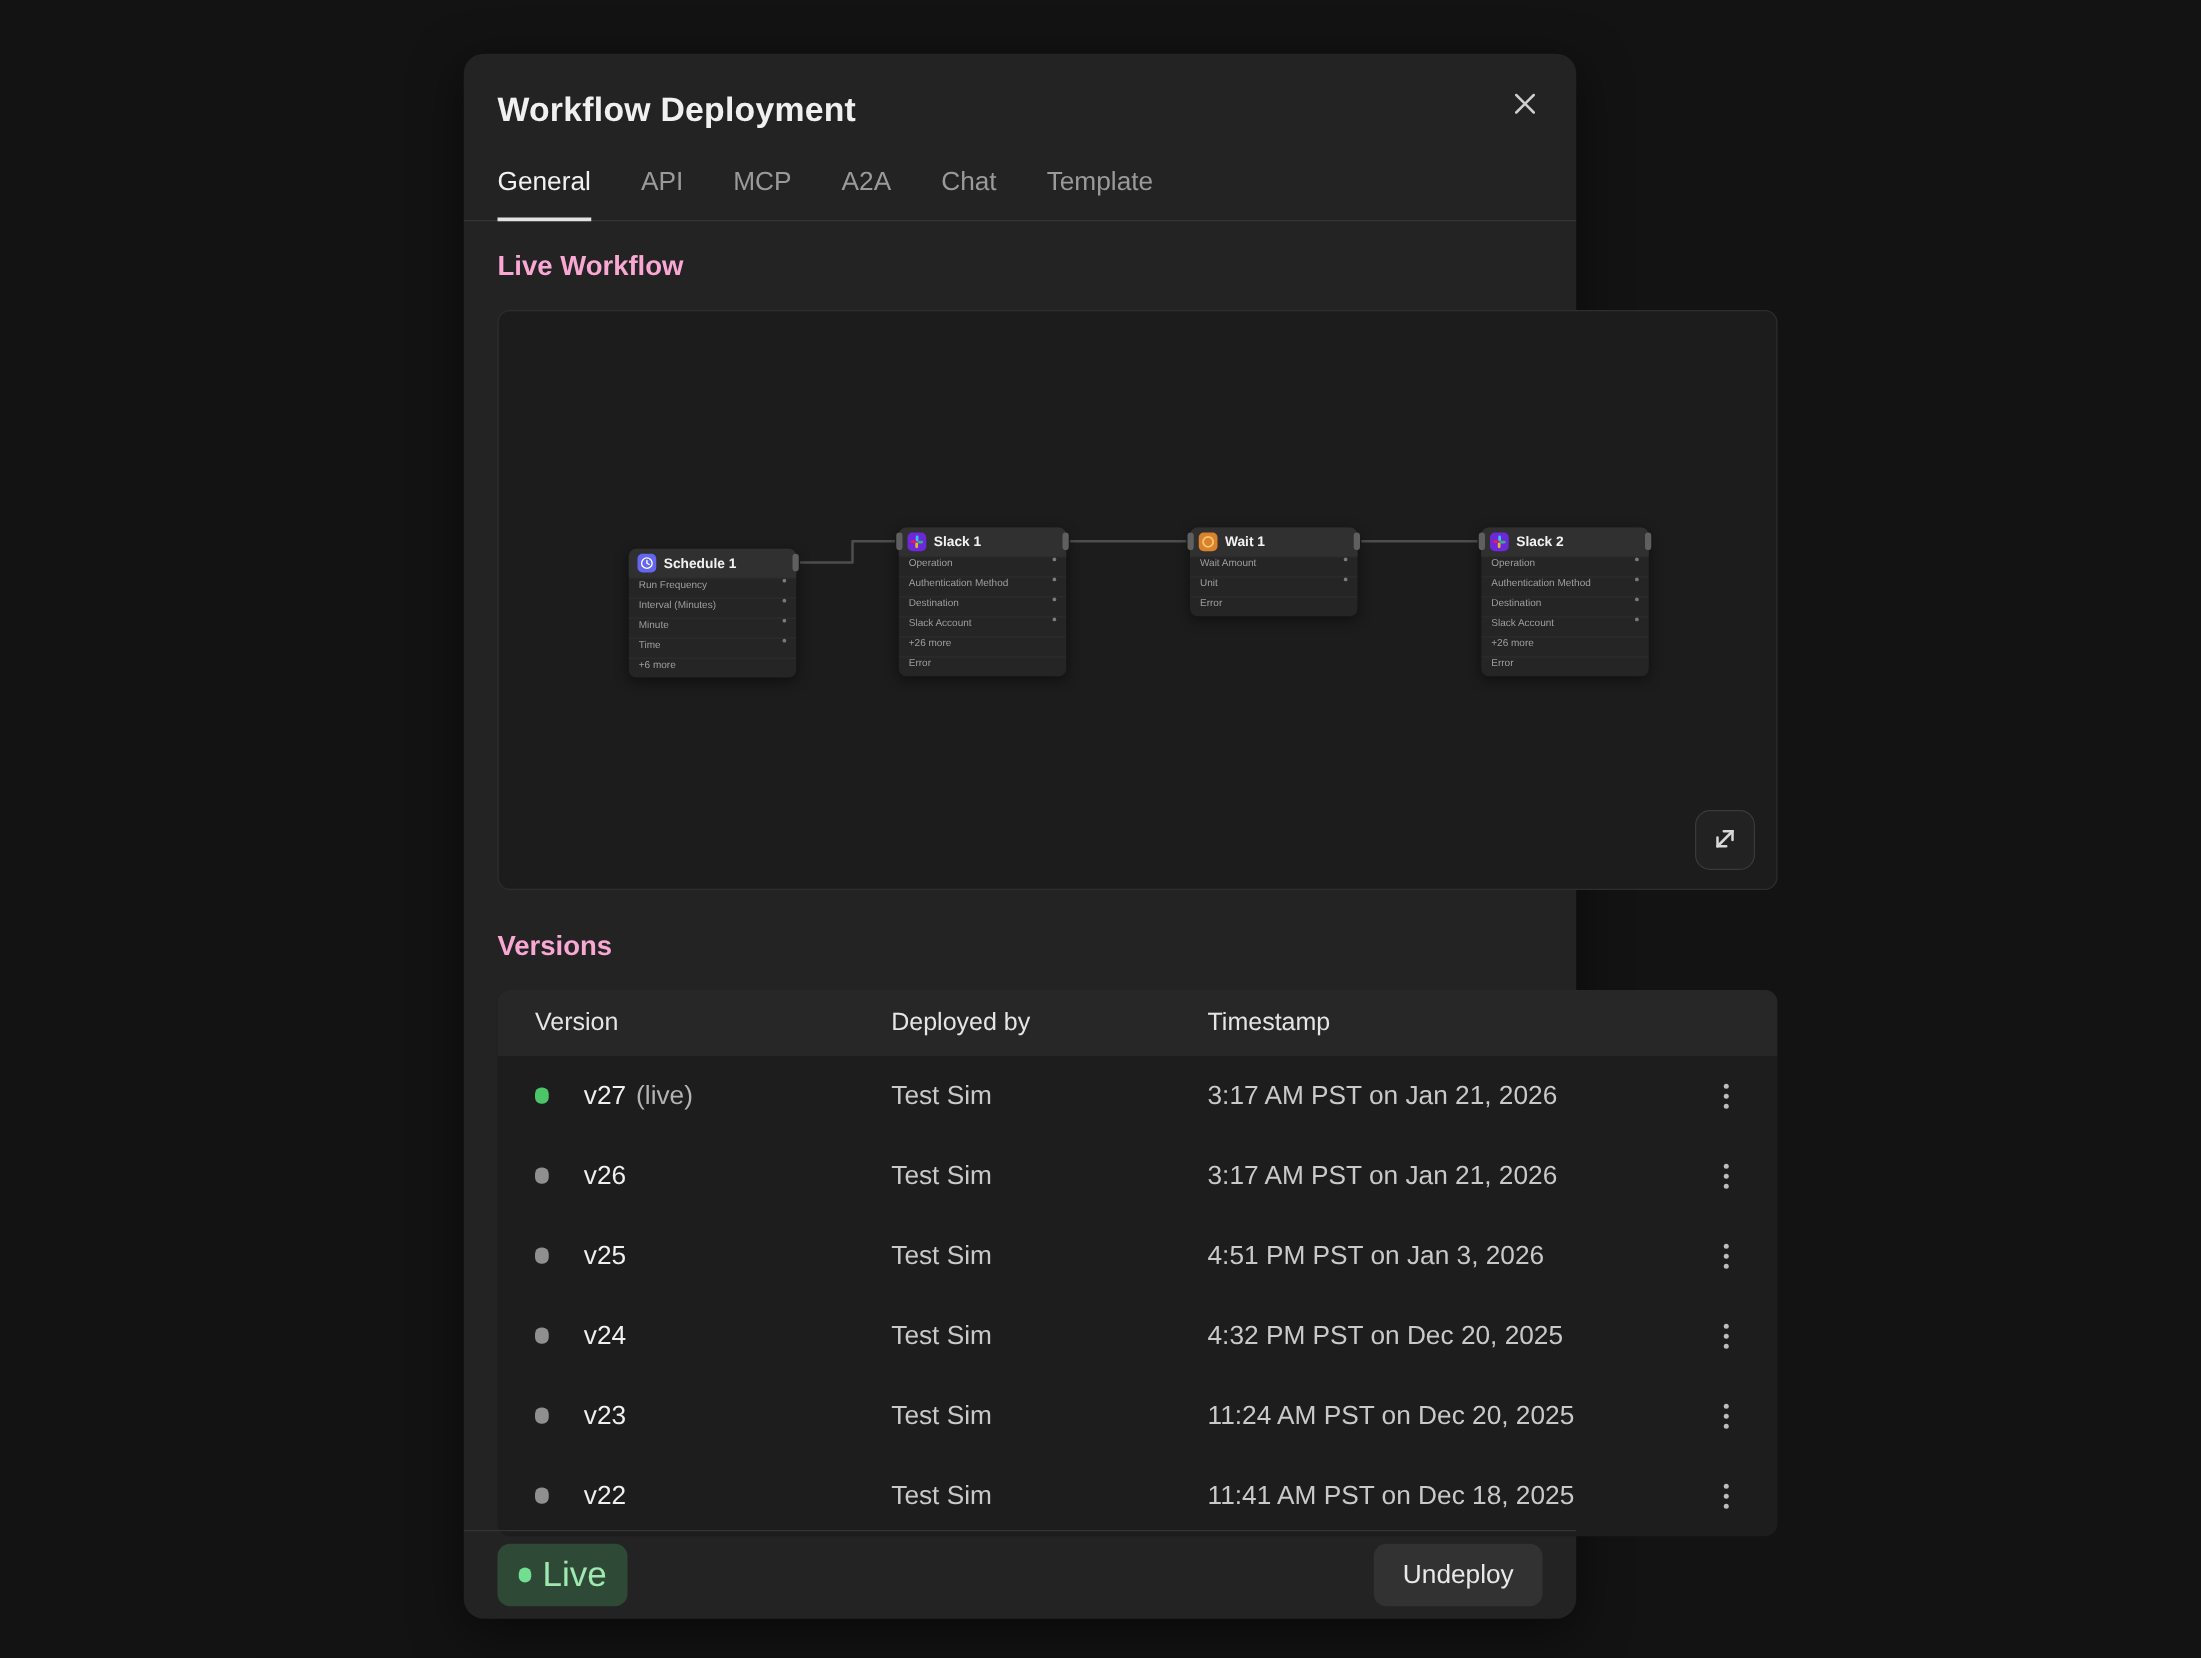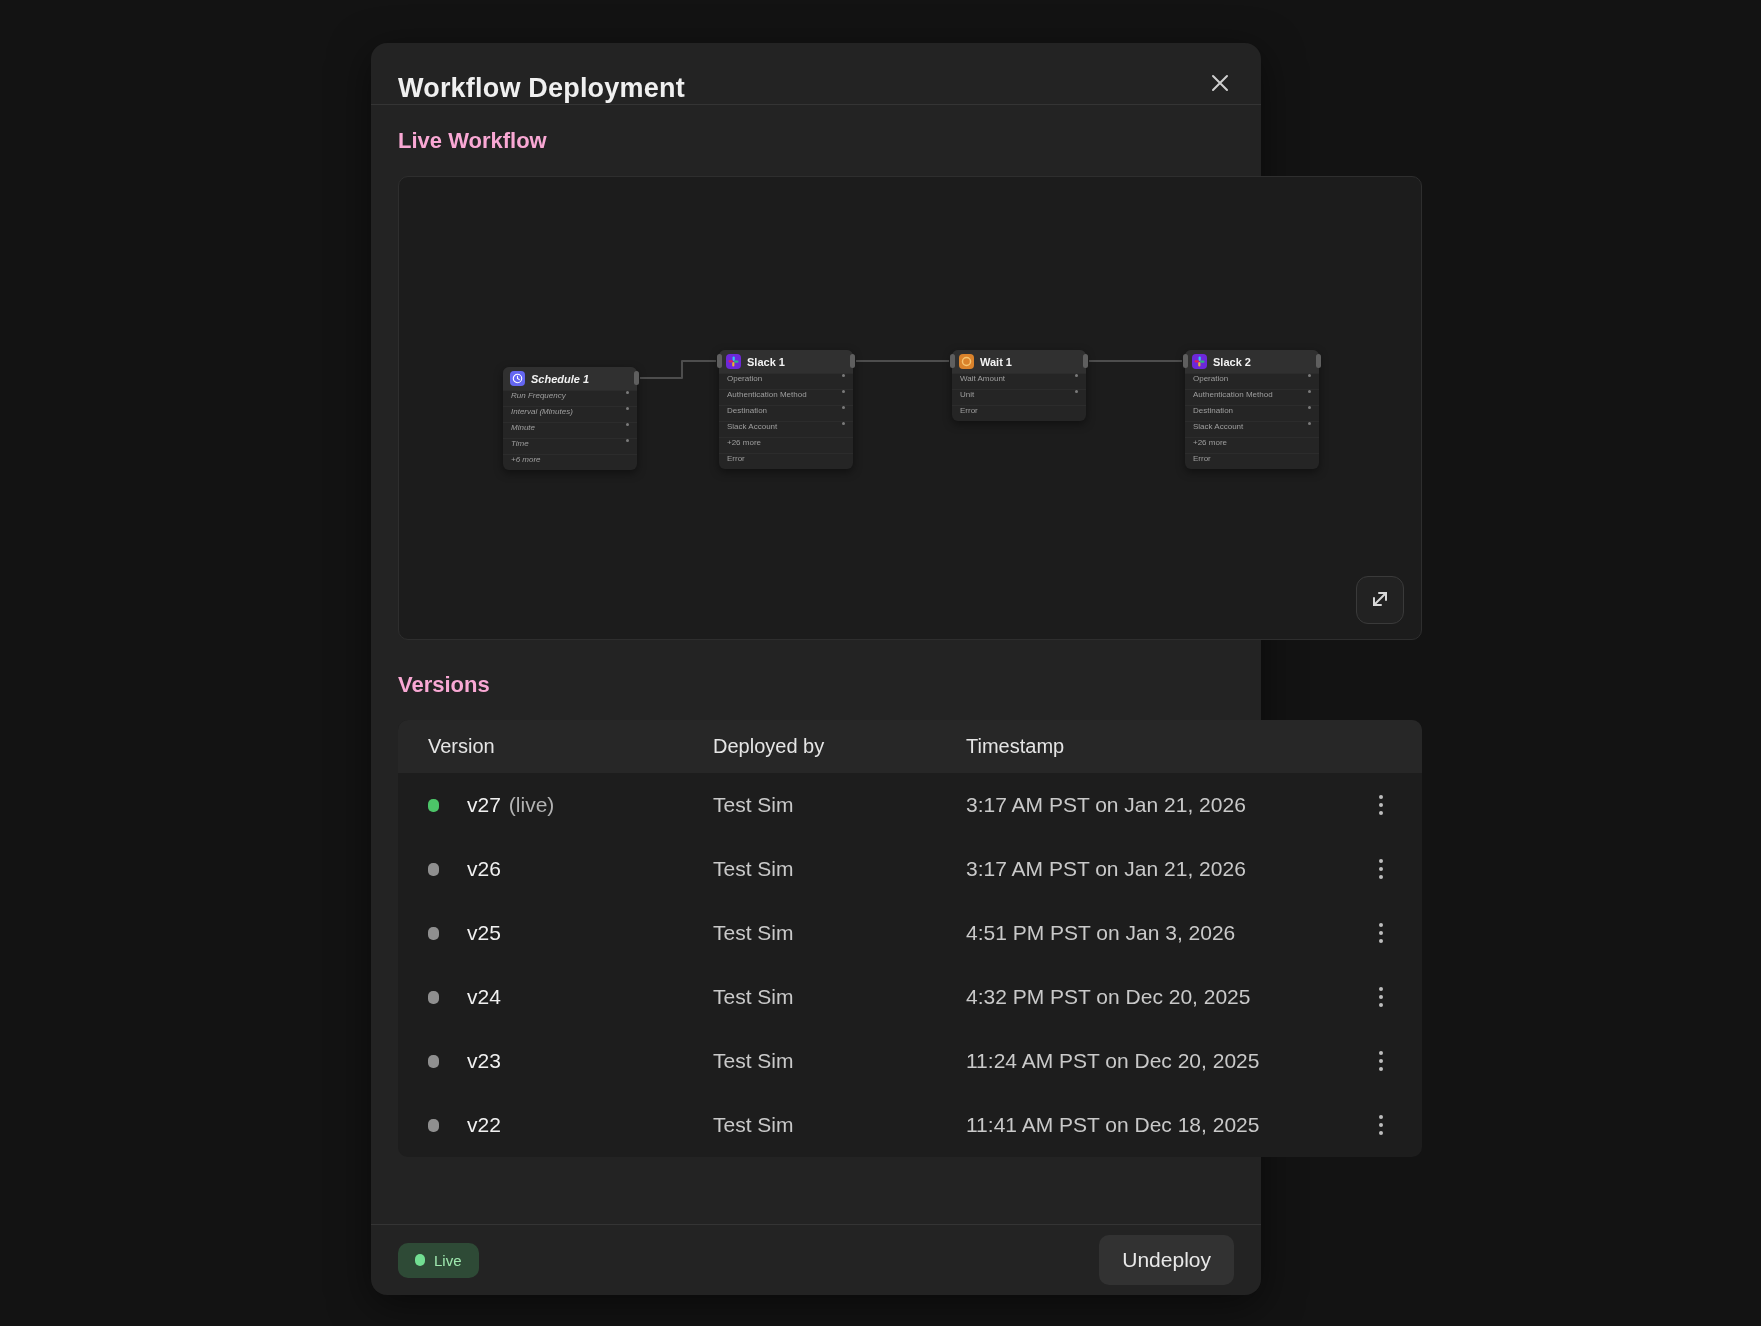--- a/index.html
+++ b/index.html
@@ -52,53 +52,61 @@
   .vname { color:#f0f0f0; font-weight:500; }
   .vsuffix { color:#b3b3b3; font-weight:400; margin-left:8px; }
   .kebab { width:34px; height:34px; display:flex; flex-direction:column; align-items:center; justify-content:center;
            gap:4px; cursor:pointer; background:transparent; border:none; margin-left:6px; }
   .kebab i { width:4px; height:4px; border-radius:50%; background:#bdbdbd; display:block; }
 
   
   .modal-footer { position:absolute; left:0; right:0; bottom:0; height:71px; border-top:1px solid #343434;
                   display:flex; align-items:center; justify-content:space-between; padding:0 27px; }
   .live-badge { display:flex; align-items:center; gap:9px; background:#2e4a36; border-radius:10px;
-                padding:9px 17px; color:#9fe8af; font-size:15px; }
+                padding:9px 17px; color:#9fe8af; font-size:28px; }
   .live-dot { width:10px; height:12px; border-radius:5px; background:#72de92; }
   .undeploy-btn { background:#323232; border:none; border-radius:10px; padding:13px 23px;
                   color:#e8e8e8; font-size:21px; cursor:pointer; }
 </style>
 </head>
 <body>
 
 <div class="modal">
 
   <div class="modal-header">
     <div class="modal-title">Workflow Deployment</div>
     <button class="close-btn">
       <span>
         <svg width="24" height="24" viewBox="0 0 24 24">
             <path d="M5 5 L19 19 M19 5 L5 19" stroke="#cfcfcf" stroke-width="2" stroke-linecap="round" fill="none"></path>
           </svg>
       </span>
     </button>
+    <div class="tabs" id="tabs">
+        <div class="tab active">General</div>
+        <div class="tab">API</div>
+        <div class="tab">MCP</div>
+        <div class="tab">A2A</div>
+        <div class="tab">Chat</div>
+        <div class="tab">Template</div>
+      </div>
   </div>
 
   <div class="modal-body">
 
     <div class="section-heading">Live Workflow</div>
 
     <div class="preview">
       <svg class="edges" width="1024" height="464">
         <path d="M241 201 L283 201 L283 184 L317 184" stroke="#4d4d4d" stroke-width="2" fill="none" stroke-linejoin="round"></path>
         <path d="M457 184 L550 184" stroke="#4d4d4d" stroke-width="2" fill="none"></path>
         <path d="M690 184 L783 184" stroke="#4d4d4d" stroke-width="2" fill="none"></path>
       </svg>
       <div id="nodes">
-          <div class="node" style="left: 104px; top: 190px; font-style: italic;">
+          <div class="node" style="left: 104px; top: 190px;">
             <div class="node-header">
               <span class="node-icon" style="background: rgb(100, 102, 241);">
                 <svg width="11" height="11" viewBox="0 0 12 12">
                   <circle cx="6" cy="6" r="4.6" stroke="#fff" stroke-width="1.2" fill="none"></circle>
                   <path d="M6 3.6 V6 L8 7.2" stroke="#fff" stroke-width="1.2" fill="none" stroke-linecap="round"></path>
                 </svg>
               </span>
               <span class="node-title">Schedule 1</span>
             </div>
             <div class="node-field">

